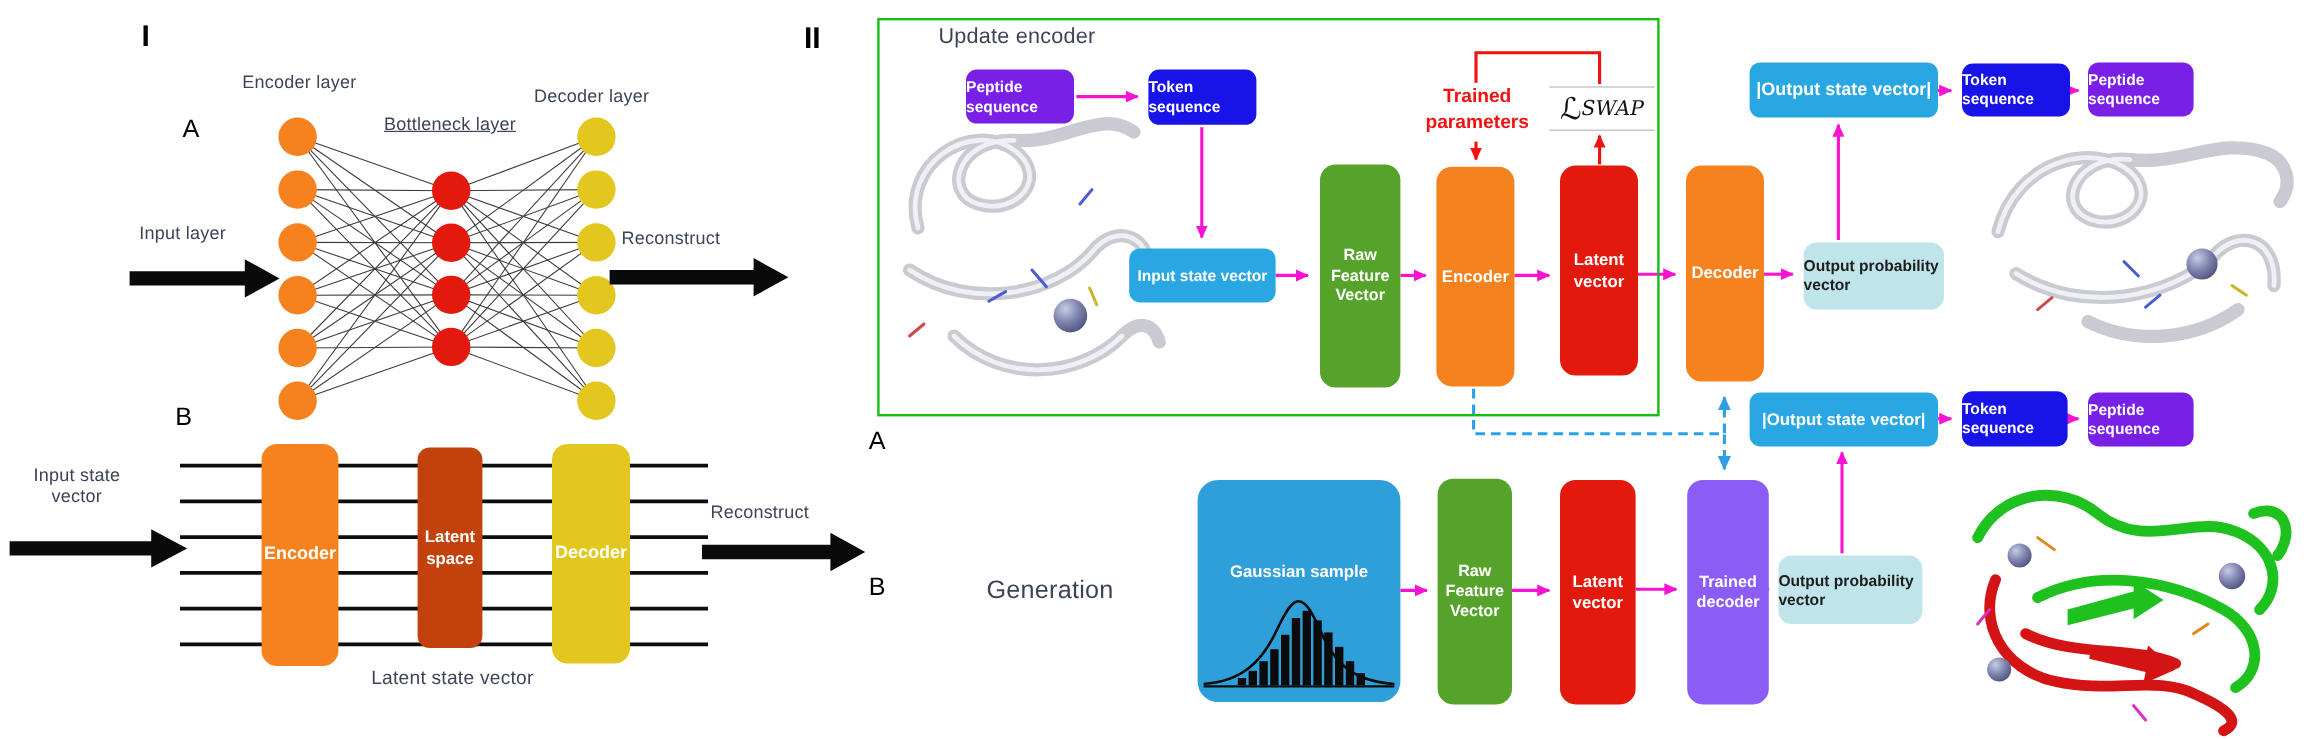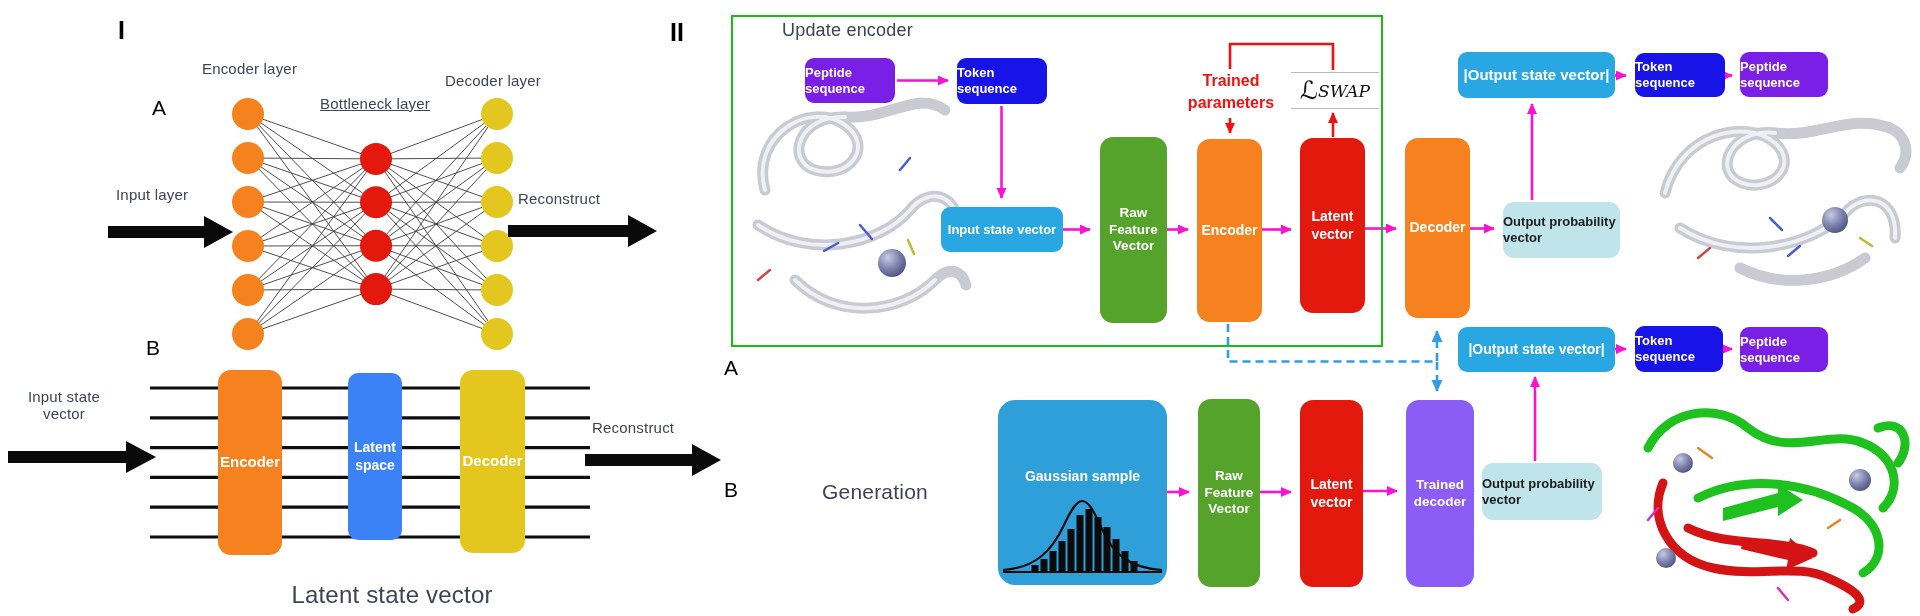--- a/index.html
+++ b/index.html
@@ -240,24 +240,24 @@
   <div class="abs dlabel ctr" style="left:172px;top:60px;width:155px;">Encoder layer</div>
   <div class="abs dlabel ctr" style="left:285px;top:95px;width:180px;text-decoration:underline;">Bottleneck layer</div>
   <div class="abs dlabel ctr" style="left:413px;top:60px;width:160px;margin-top:12px;">Decoder layer</div>
   <div class="abs dlabel" style="left:116px;top:186px;">Input layer</div>
   <div class="abs dlabel" style="left:518px;top:190px;">Reconstruct</div>
 
   <div class="abs sublabel" style="left:146px;top:336px;">B</div>
   <div class="abs dlabel ctr" style="left:5px;top:388px;width:118px;">Input state vector</div>
 
   <div class="block" style="left:218px;top:370px;width:64px;height:185px;background:#F5821F;font-size:15px;">Encoder</div>
-  <div class="block" style="left:348px;top:373px;width:54px;height:167px;background:#3b82f6;font-size:14px;border-radius:10px;">Latent space</div>
+  <div class="block" style="left:348px;top:373px;width:54px;height:167px;background:#c2410c;font-size:14px;border-radius:10px;">Latent space</div>
   <div class="block" style="left:460px;top:370px;width:65px;height:183px;background:#E3C71E;font-size:15px;">Decoder</div>
 
-  <div class="abs dlabel ctr" style="left:277px;top:557px;width:230px;font-size:24px;margin-top:24px;">Latent state vector</div>
+  <div class="abs dlabel ctr" style="left:262px;top:557px;width:230px;font-size:16px;">Latent state vector</div>
   <div class="abs dlabel" style="left:592px;top:419px;">Reconstruct</div>
 
   <div class="abs plabel" style="left:670px;top:18px;">II</div>
   <div id="green-frame" style="left:731px;top:15px;width:648px;height:328px;"></div>
   <div class="abs dlabel" style="left:738px;top:20px;font-size:18px;margin-left:44px;">Update encoder</div>
 
   <div class="chip" style="left:805px;top:58px;width:90px;height:45px;background:#7A1FE6;font-size:13px;">Peptide sequence</div>
   <div class="chip" style="left:957px;top:58px;width:90px;height:46px;background:#1813E6;font-size:13px;">Token sequence</div>
   <div class="chip" style="left:941px;top:207px;width:122px;height:45px;background:#29A7E2;font-size:13px;white-space:nowrap;">Input state vector</div>
 

